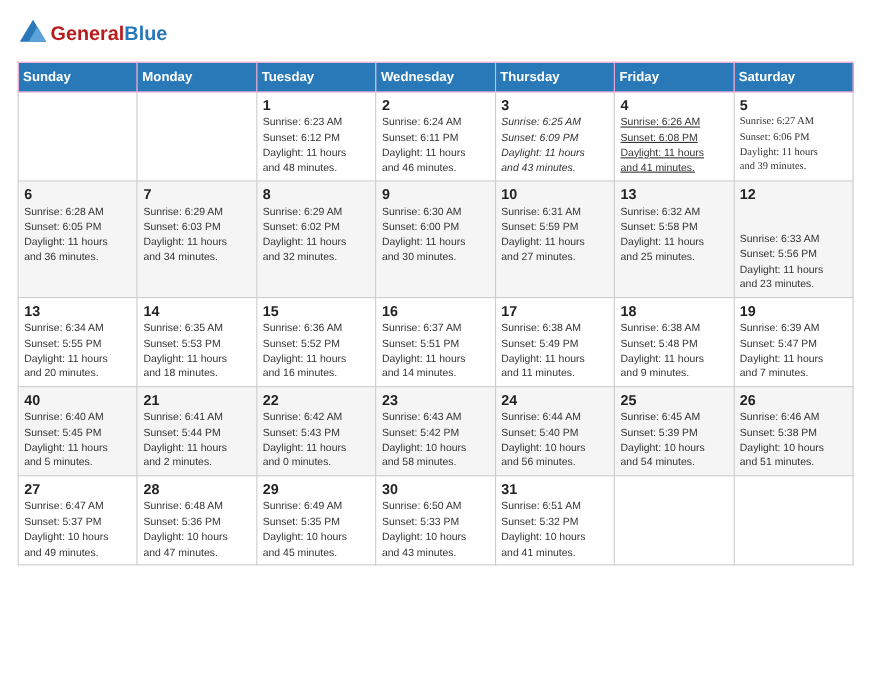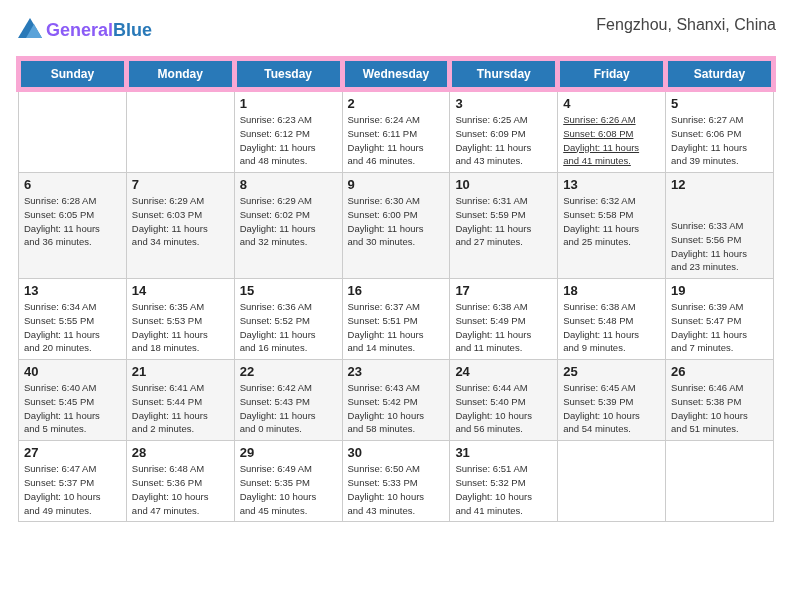--- a/index.html
+++ b/index.html
@@ -16,21 +16,21 @@
       align-items: flex-start;
       margin-bottom: 12px;
     }
     .logo {
       display: flex;
       align-items: center;
     }
     .logo-text-general {
       font-size: 18px;
       font-weight: bold;
-      color: #8b5cf6;
+      color: #b91c1c;
     }
     .logo-text-blue {
       font-size: 18px;
       font-weight: bold;
       color: #2979b8;
     }
     .logo-icon {
       width: 28px;
       height: 28px;
       margin-right: 2px;
@@ -52,22 +52,22 @@
       width: 100%;
       border-collapse: collapse;
       table-layout: fixed;
     }
     thead th {
       background-color: #2979b8;
       color: #fff;
       font-size: 12px;
       font-weight: bold;
       padding: 6px 4px;
-      text-align: center;
-      border: 5px solid #f9a8d4;
+      text-align: left;
+      border: 1px solid #f9a8d4;
     }
     tbody td {
       border: 1px solid #ccc;
       vertical-align: top;
       padding: 4px 5px;
       font-size: 10px;
       color: #333;
       height: 80px;
       background: #fff;
     }
@@ -97,21 +97,20 @@
   <div class="logo">
     <svg class="logo-icon" viewBox="0 0 28 28" xmlns="http://www.w3.org/2000/svg">
       <polygon points="14,2 26,22 2,22" fill="#2979b8"></polygon>
       <polygon points="18,8 26,22 10,22" fill="#5ba3d9"></polygon>
     </svg>
     <div>
       <span class="logo-text-general">General</span><span class="logo-text-blue">Blue</span>
     </div>
   </div>
   <div class="title-block">
-    <div class="location-title">Fengzhou, Shanxi, China</div>
   </div>
 </div>
 
 <table>
   <thead>
     <tr>
     <th>Sunday</th>
         <th>Monday</th>
         <th>Tuesday</th>
         <th>Wednesday</th>
@@ -133,35 +132,35 @@
         </td>
         <td>
           <span class="day-number">2</span>
           <div class="day-info" style="white-space: pre-line;">Sunrise: 6:24 AM
 Sunset: 6:11 PM
 Daylight: 11 hours
 and 46 minutes.</div>
         </td>
         <td>
           <span class="day-number">3</span>
-          <div class="day-info" style="white-space: pre-line;">Sunrise: 6:25 AM
+          <div class="day-info" style="white-space: pre-line; font-style: italic;">Sunrise: 6:25 AM
 Sunset: 6:09 PM
 Daylight: 11 hours
 and 43 minutes.</div>
         </td>
         <td>
           <span class="day-number">4</span>
           <div class="day-info" style="white-space: pre-line; text-decoration: underline;">Sunrise: 6:26 AM
 Sunset: 6:08 PM
 Daylight: 11 hours
 and 41 minutes.</div>
         </td>
         <td>
           <span class="day-number">5</span>
-          <div class="day-info" style="white-space: pre-line;">Sunrise: 6:27 AM
+          <div class="day-info" style="white-space: pre-line; font-family: Liberation Serif, serif;">Sunrise: 6:27 AM
 Sunset: 6:06 PM
 Daylight: 11 hours
 and 39 minutes.</div>
         </td>
       </tr>
       <tr>
         <td>
           <span class="day-number">6</span>
           <div class="day-info" style="white-space: pre-line;">Sunrise: 6:28 AM
 Sunset: 6:05 PM

